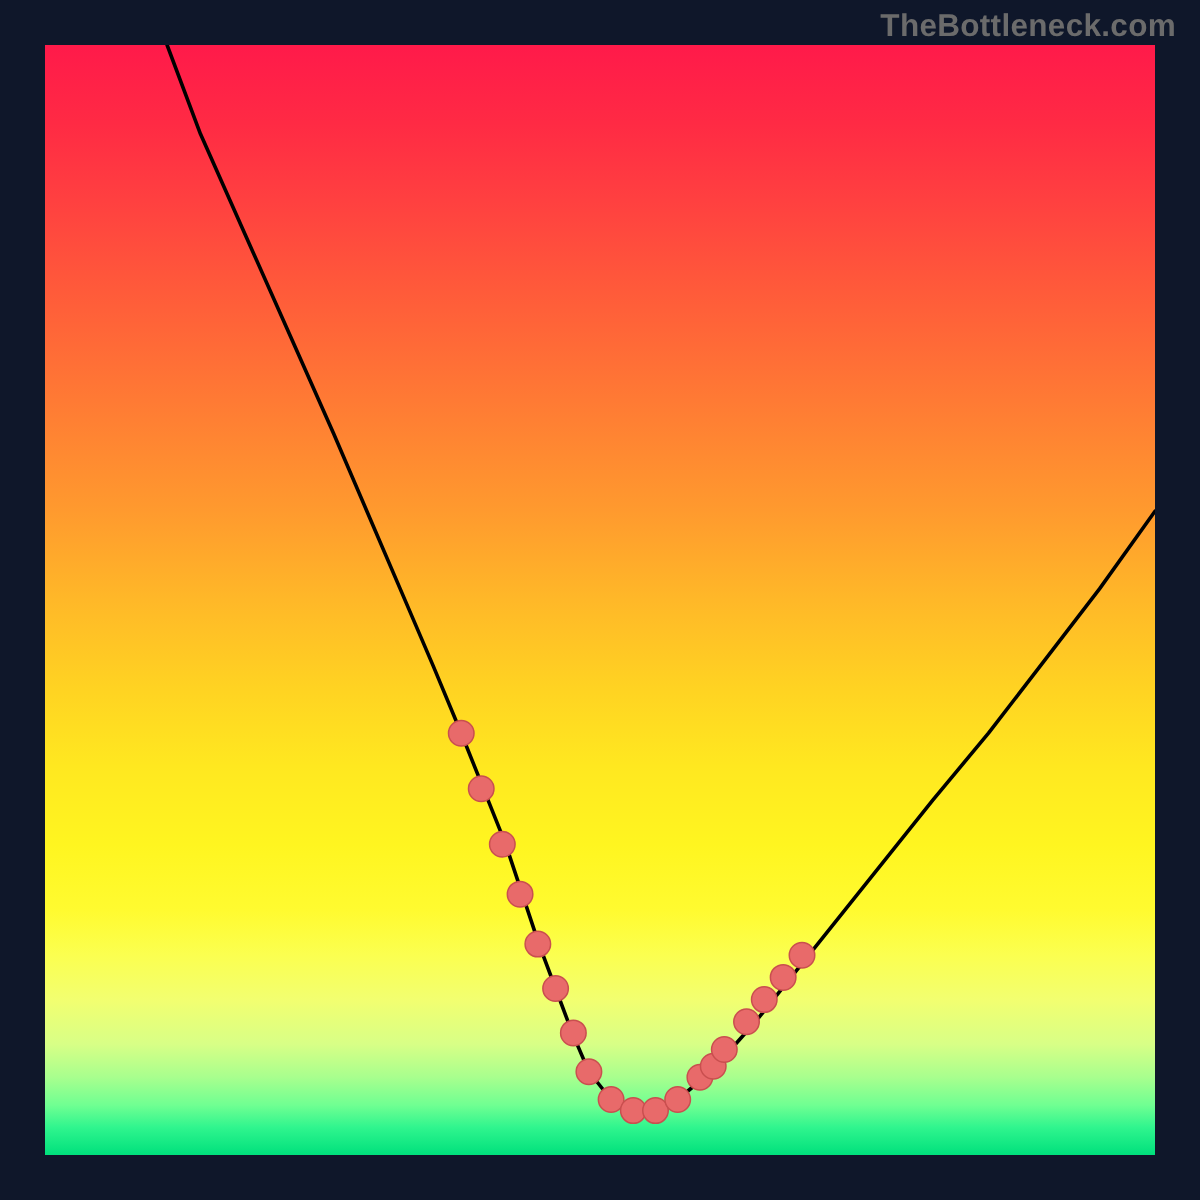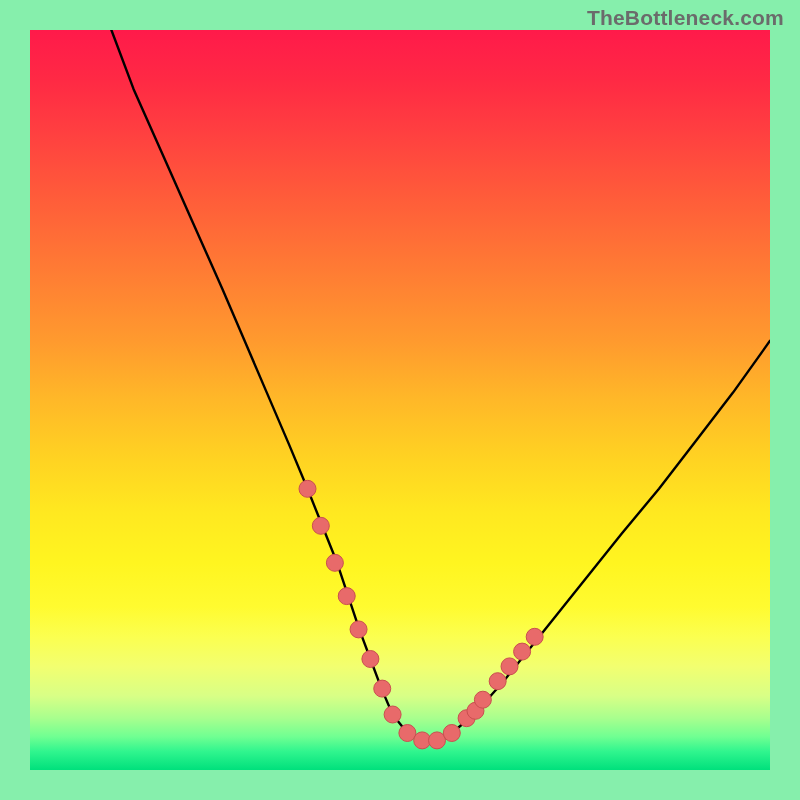--- a/index.html
+++ b/index.html
@@ -1,21 +1,21 @@
 <!DOCTYPE html>
 <html><head>
 <meta charset="utf-8">
 <style>
   * { margin: 0; padding: 0; box-sizing: border-box; }
   html, body { width: 800px; height: 800px; overflow: hidden; background: #000; font-family: Arial, Helvetica, sans-serif; }
   .frame {
     position: relative;
     width: 800px;
     height: 800px;
-    background: #86efac;
+    background: #0f172a;
   }
   .plot {
     position: absolute;
     left: 30px;
     top: 30px;
     width: 740px;
     height: 740px;
     overflow: hidden;
   }
   .gradient {

